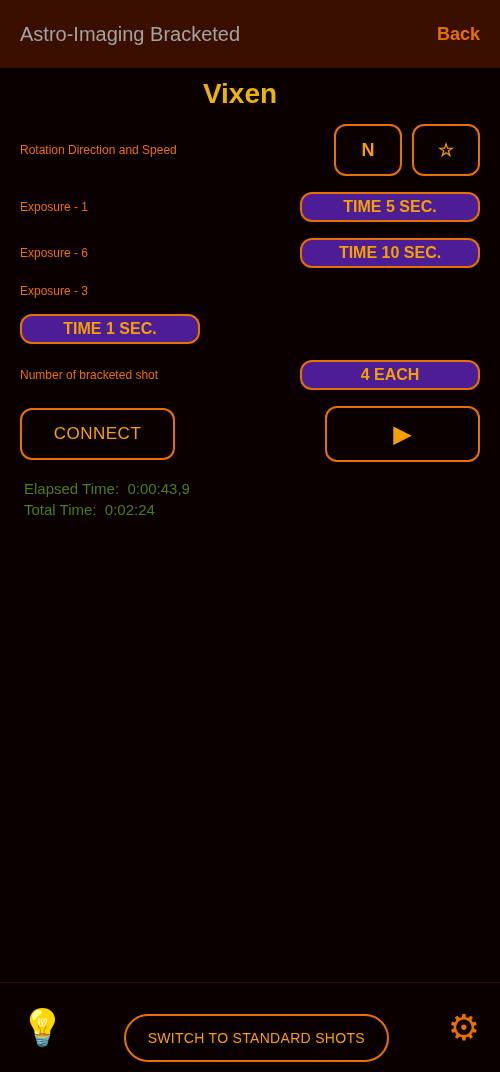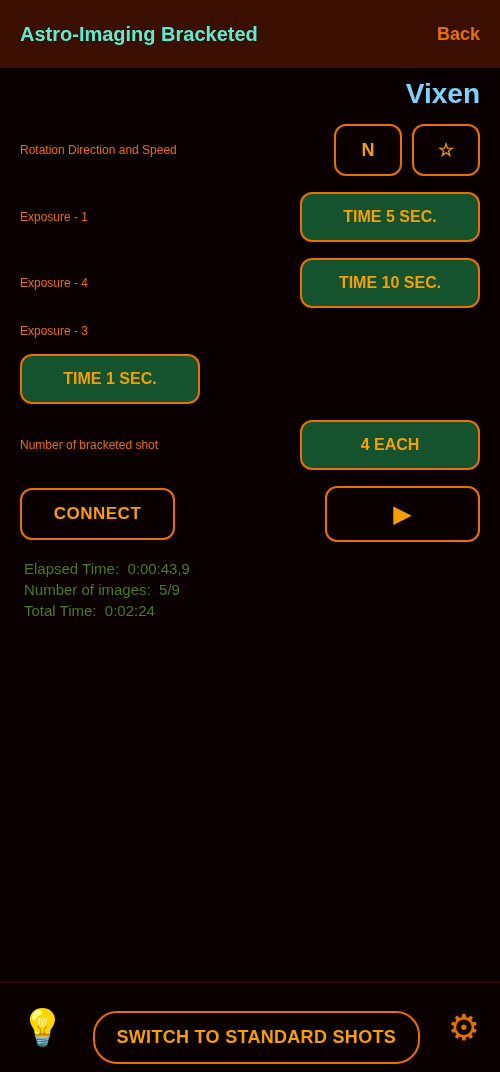--- a/index.html
+++ b/index.html
@@ -17,40 +17,40 @@
     #header {
       width: 100%;
       height: 68px;
       background: #3a0f00;
       display: flex;
       align-items: center;
       justify-content: space-between;
       padding: 0 20px;
     }
     #header-title {
-      color: #5eead4;
+      color: #a3a3a3;
       font-size: 20px;
-      font-weight: 700;
+      font-weight: 400;
     }
     #back-button {
       color: #e87000;
       font-size: 18px;
       background: none;
       border: none;
       cursor: pointer;
       font-weight: bold;
     }
 
     
     #vixen-logo {
-      text-align: right;
+      text-align: center;
       padding: 10px 20px 4px 0;
       font-size: 28px;
       font-weight: bold;
-      color: #7dd3fc;
+      color: #eab308;
     }
 
     
     #main-content {
       padding: 10px 20px;
     }
 
     .row {
       display: flex;
       align-items: center;
@@ -59,27 +59,27 @@
     }
 
     .row-label {
       color: #e87000;
       font-size: 12px;
       flex: 1;
       max-width: 200px;
     }
 
     .btn-value {
-      background: #14532d;
+      background: #4c1d95;
       border: 2px solid #e87000;
       border-radius: 12px;
       color: #f5a000;
       font-size: 16px;
       font-weight: bold;
-      padding: 14px 20px;
+      padding: 4px 20px;
       min-width: 180px;
       text-align: center;
       cursor: pointer;
     }
 
     
     .rotation-buttons {
       display: flex;
       gap: 10px;
     }
@@ -107,21 +107,21 @@
       margin-top: 4px;
       margin-bottom: 14px;
     }
 
     #connect-button {
       background: #0a0000;
       border: 2px solid #e87000;
       border-radius: 12px;
       color: #f5a000;
       font-size: 17px;
-      font-weight: bold;
+      font-weight: normal;
       padding: 14px 24px;
       min-width: 155px;
       text-align: center;
       cursor: pointer;
       letter-spacing: 0.5px;
     }
 
     #play-button {
       background: #0a0000;
       border: 2px solid #e87000;
@@ -165,22 +165,22 @@
     #lightbulb-icon {
       font-size: 36px;
       color: #e87000;
     }
 
     #switch-button {
       background: #0a0000;
       border: 2px solid #e87000;
       border-radius: 24px;
       color: #f5a000;
-      font-size: 18px;
-      font-weight: bold;
+      font-size: 14px;
+      font-weight: normal;
       padding: 14px 22px;
       cursor: pointer;
       letter-spacing: 0.3px;
       margin-top: 20px;
     }
 
     #gear-icon {
       font-size: 36px;
       color: #e87000;
     }
@@ -204,21 +204,21 @@
       <button class="btn-small">☆</button>
     </div>
   </div>
 
   <div class="row">
     <span class="row-label">Exposure - 1</span>
     <button class="btn-value">TIME 5 SEC.</button>
   </div>
 
   <div class="row">
-    <span class="row-label">Exposure - 4</span>
+    <span class="row-label">Exposure - 6</span>
     <button class="btn-value">TIME 10 SEC.</button>
   </div>
 
   <div class="row">
     <span class="row-label">Exposure - 3</span>
   </div>
 
   <div class="row">
     <button class="btn-value">TIME 1 SEC.</button>
   </div>
@@ -230,21 +230,20 @@
 
   <div id="action-row">
     <button id="connect-button">CONNECT</button>
     <button id="play-button">
       <span>▶</span>
     </button>
   </div>
 
   <div id="stats">
     <div class="stat-line"><span>Elapsed Time:&nbsp; </span><span>0:00:43,9</span></div>
-    <div class="stat-line"><span>Number of images:&nbsp; </span><span>5/9</span></div>
     <div class="stat-line"><span>Total Time:&nbsp; </span><span>0:02:24</span></div>
   </div>
 
 </div>
 
 <div id="bottom-bar">
   <span id="lightbulb-icon">💡</span>
   <button id="switch-button">SWITCH TO STANDARD SHOTS</button>
   <span id="gear-icon">⚙</span>
 </div>

